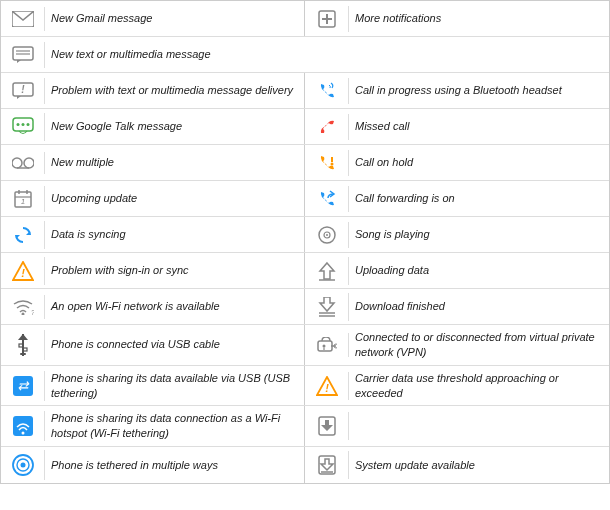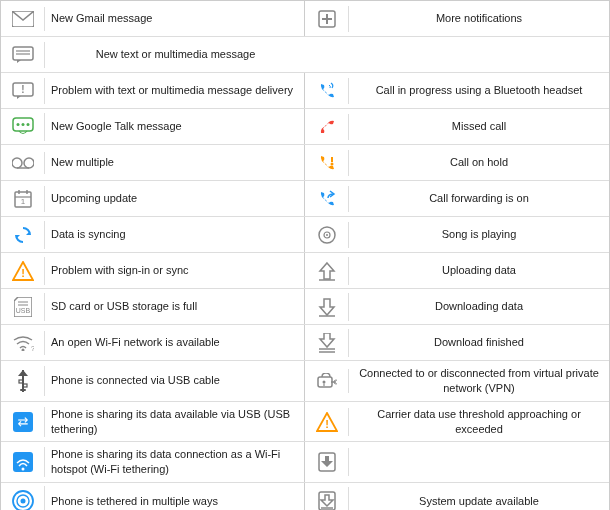--- a/index.html
+++ b/index.html
@@ -20,24 +20,24 @@
       min-height: 36px;
     }
     .row:last-child {
       border-bottom: none;
     }
     .half {
       display: flex;
       width: 305px;
       align-items: center;
       border-right: 1px solid #ccc;
+      font-style: italic;
     }
     .half:last-child {
       border-right: none;
-      text-align: center;
     }
     .icon-cell {
       width: 44px;
       min-width: 44px;
       display: flex;
       align-items: center;
       justify-content: center;
       border-right: 1px solid #ddd;
       padding: 4px;
     }
@@ -215,42 +215,20 @@
             <polygon points="9,2 16,10 12,10 12,18 6,18 6,10 2,10" fill="none" stroke="#888" stroke-width="1.5"></polygon>
             <line x1="1" y1="19" x2="17" y2="19" stroke="#888" stroke-width="1.5"></line>
           </svg>
         </div>
         <div class="text-cell">Uploading data</div>
       </div>
     </div>
     <div class="row">
       <div class="half">
         <div class="icon-cell">
-          <svg width="18" height="20" viewBox="0 0 18 20">
-            <path d="M0,4 L4,0 L18,0 L18,20 L0,20 Z" fill="none" stroke="#888" stroke-width="1.5"></path>
-            <line x1="4" y1="5" x2="14" y2="5" stroke="#888" stroke-width="1"></line>
-            <line x1="4" y1="8" x2="14" y2="8" stroke="#888" stroke-width="1"></line>
-            <text x="9" y="16" text-anchor="middle" font-size="7" fill="#888">USB</text>
-          </svg>
-        </div>
-        <div class="text-cell">SD card or USB storage is full</div>
-      </div>
-      <div class="half">
-        <div class="icon-cell">
-          <svg width="18" height="20" viewBox="0 0 18 20">
-            <polygon points="9,18 2,10 6,10 6,2 12,2 12,10 16,10" fill="none" stroke="#888" stroke-width="1.5"></polygon>
-            <line x1="1" y1="19" x2="17" y2="19" stroke="#888" stroke-width="1.5"></line>
-          </svg>
-        </div>
-        <div class="text-cell">Downloading data</div>
-      </div>
-    </div>
-    <div class="row">
-      <div class="half">
-        <div class="icon-cell">
           <svg width="22" height="16" viewBox="0 0 22 16">
             <path d="M2,5 Q11,-1 20,5" fill="none" stroke="#888" stroke-width="1.5"></path>
             <path d="M5,9 Q11,4 17,9" fill="none" stroke="#888" stroke-width="1.5"></path>
             <path d="M8,13 Q11,10 14,13" fill="none" stroke="#888" stroke-width="1.5"></path>
             <circle cx="11" cy="15" r="1.5" fill="#888"></circle>
             <text x="19" y="16" font-size="7" fill="#888">?</text>
           </svg>
         </div>
         <div class="text-cell">An open Wi-Fi network is available</div>
       </div>

